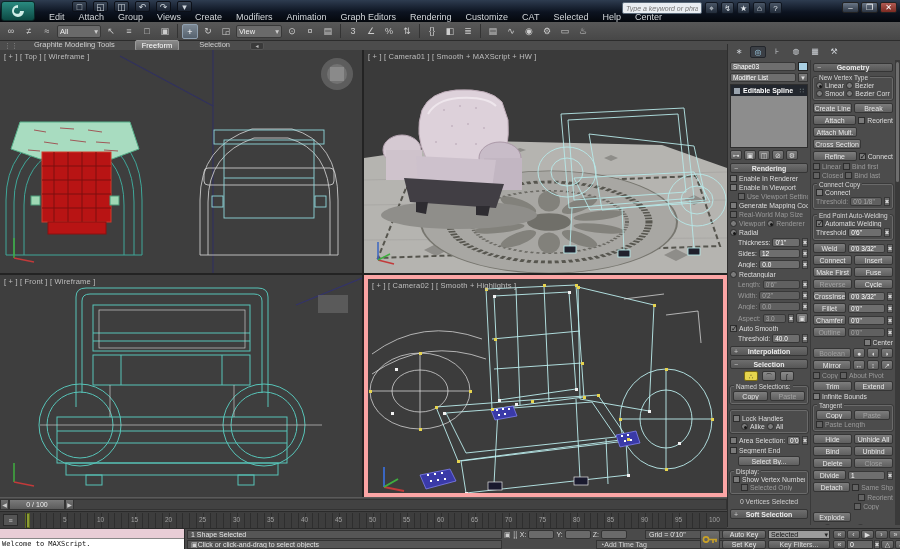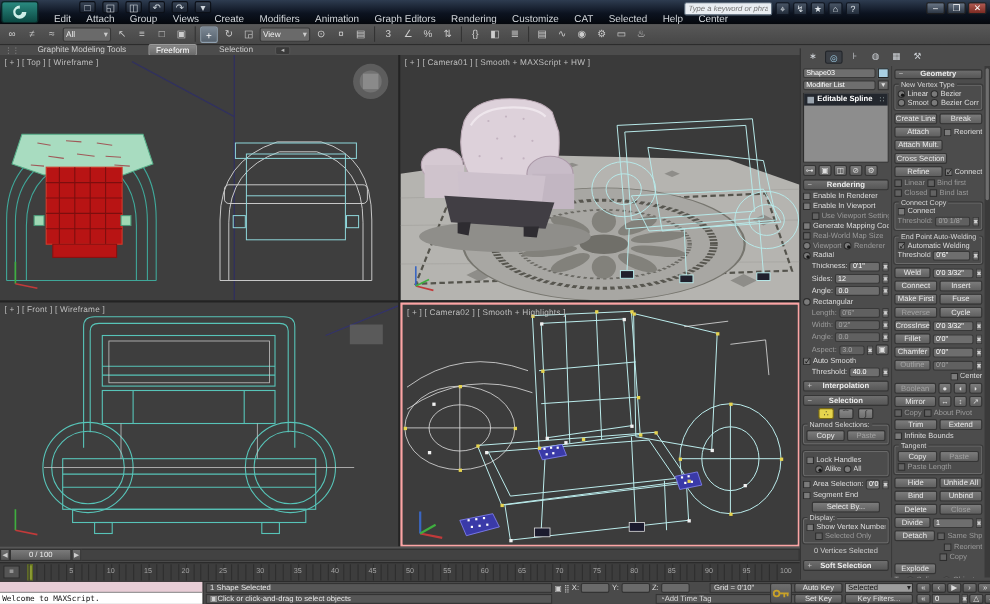--- a/index.html
+++ b/index.html
@@ -47,21 +47,21 @@
   .rtab.active{background:linear-gradient(#8a8a8a,#6a6a6a);border:1px solid #9a9a9a;border-radius:2px;color:#fff}
   #ribbon .grip{position:absolute;left:4px;color:#999;font-size:7px}
   #ribbon .collapse{width:14px;height:8px;background:#3a3a3a;border:1px solid #555;color:#bbb;
                     font-size:6px;line-height:7px;text-align:center;border-radius:2px}
 
   
   #viewports{position:absolute;left:0;top:50px;width:727px;height:447px;background:#232323}
   .vp{position:absolute;background:#3e3e3e;overflow:hidden}
   .vp svg{position:absolute;left:0;top:0}
   .vplabel{position:absolute;left:4px;top:2px;z-index:5;font-size:7.5px;color:#bfbfbf;letter-spacing:.2px}
-  #vp-br{border:2px solid #fca5a5}
+  #vp-br{border:4px solid #fca5a5}
 
   
   #cmdpanel{position:absolute;right:0;top:44px;width:173px;height:483px;background:#4c4c4c;
             border-left:1px solid #2e2e2e;overflow:hidden}
   #cptabs{display:flex;gap:3px;padding:2px 3px;height:16px}
   .cptab{width:16px;height:12px;line-height:12px;text-align:center;font-size:8px;color:#cfd3d8;
          border-radius:2px}
   .cptab.active{background:#3b3f45;border:1px solid #23262b;color:#9fcfe8}
   #cpcols{display:flex;height:465px}
   .cpcol{display:flex;flex-direction:column;overflow:hidden}

